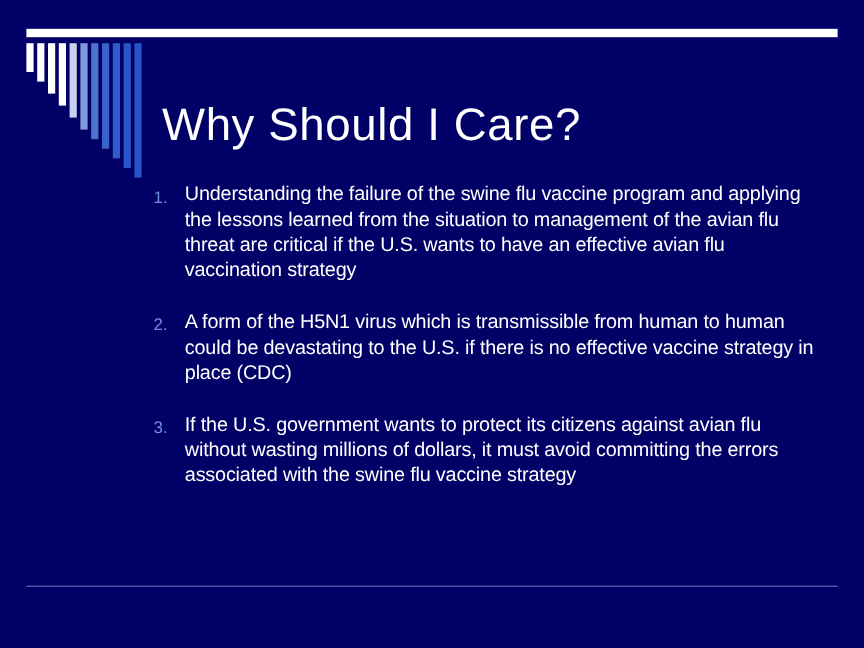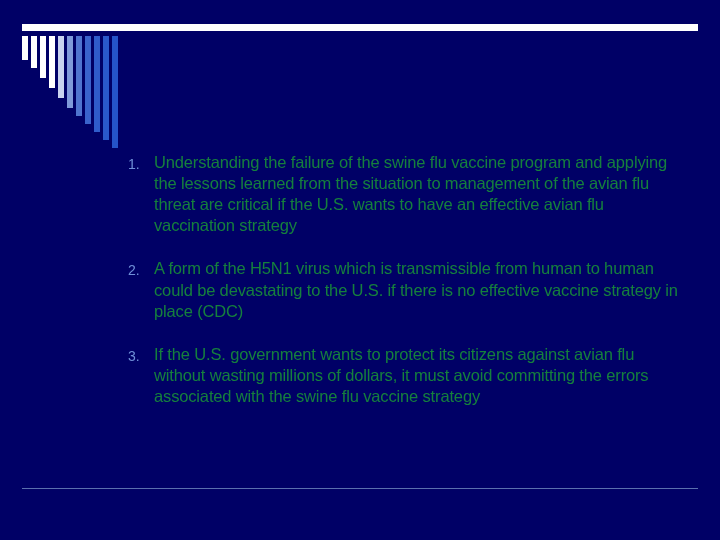--- a/index.html
+++ b/index.html
@@ -71,21 +71,21 @@
   }
   .num {
     color: #6f8fd8;
     font-size: 14px;
     width: 26px;
     flex: 0 0 26px;
     padding-top: 4px;
     line-height: 1.25;
   }
   .text {
-    color: #15803d;
+    color: #ffffff;
     font-size: 16.5px;
     line-height: 1.28;
     width: 552px;
     letter-spacing: -0.15px;
   }
   
   .bottom-line {
     position: absolute;
     left: 22px;
     top: 488px;
@@ -108,20 +108,21 @@
       <div class="bar" style="left: 27px; height: 52px; background: rgb(255, 255, 255);"></div>
       <div class="bar" style="left: 36px; height: 62px; background: rgb(201, 211, 239);"></div>
       <div class="bar" style="left: 45px; height: 72px; background: rgb(127, 154, 218);"></div>
       <div class="bar" style="left: 54px; height: 80px; background: rgb(79, 116, 207);"></div>
       <div class="bar" style="left: 63px; height: 88px; background: rgb(58, 99, 204);"></div>
       <div class="bar" style="left: 72px; height: 96px; background: rgb(47, 92, 203);"></div>
       <div class="bar" style="left: 81px; height: 104px; background: rgb(42, 88, 202);"></div>
       <div class="bar" style="left: 90px; height: 112px; background: rgb(37, 84, 201);"></div>
     </div>
 
+  <h1 class="title">Why Should I Care?</h1>
 
   <div class="content">
 
     <div class="item">
       <div class="num">1.</div>
       <div class="text">Understanding the failure of the swine flu vaccine program and applying the lessons learned from the situation to management of the avian flu threat are critical if the U.S. wants to have an effective avian flu vaccination strategy</div>
     </div>
 
     <div class="item">
       <div class="num">2.</div>

